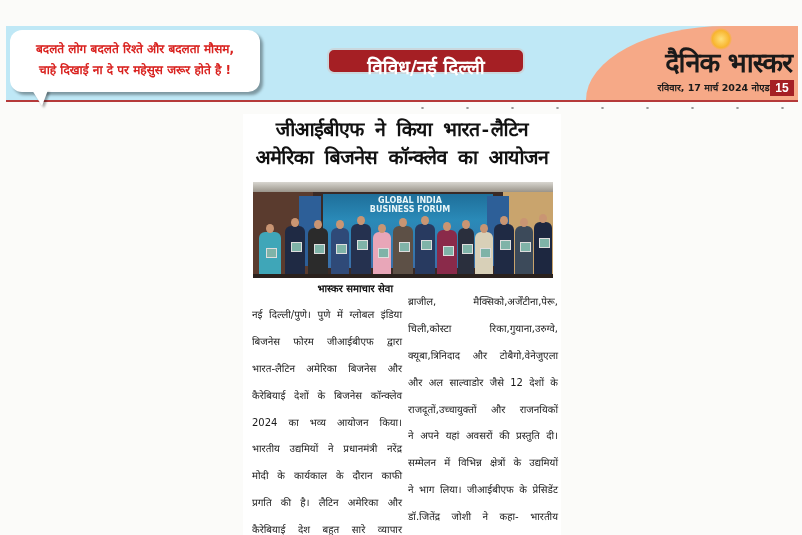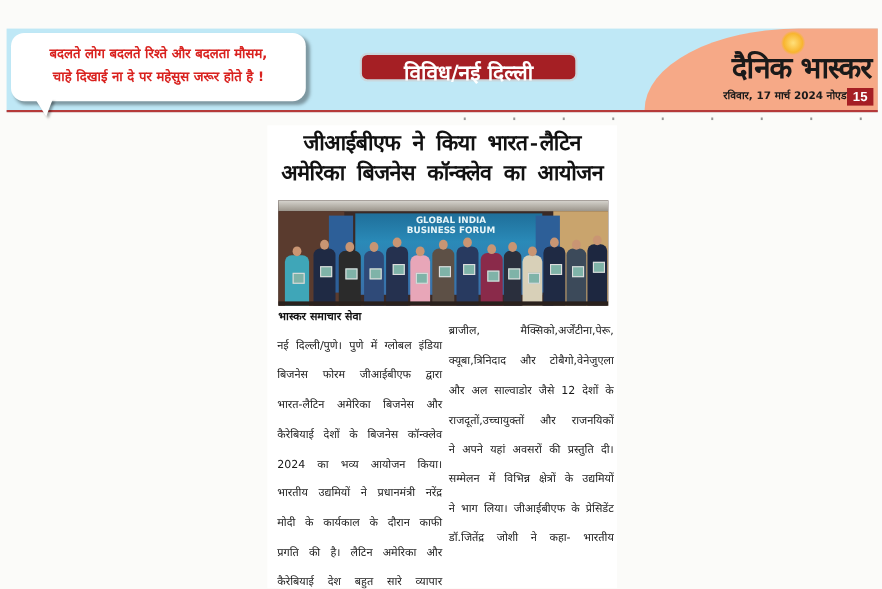--- a/index.html
+++ b/index.html
@@ -11,21 +11,20 @@
   
   .header {
     position:absolute; left:6px; top:26px; width:792px; height:74px;
     background:#bfe8f6;
     border-bottom:2px solid #b53a3a;
   }
   .bubble {
     position:absolute; left:4px; top:4px; width:250px; height:62px;
     background:#ffffff; border-radius:12px;
     box-shadow:3px 3px 3px rgba(0,0,0,0.35);
-    padding-left:18px;
   }
   .bubble-tail {
     position:absolute; left:22px; top:60px; width:0; height:0;
     border-left:10px solid transparent; border-right:6px solid transparent;
     border-top:16px solid #ffffff;
     filter:drop-shadow(2px 2px 1px rgba(0,0,0,0.35));
   }
   .bubble-line {
     display:block; text-align:center; color:#d9221f;
     font-family:"DejaVu Sans", sans-serif; font-weight:bold;
@@ -104,21 +103,21 @@
   .person::before {
     content:""; position:absolute; left:50%; top:-8px; width:8px; height:9px; margin-left:-4px;
     border-radius:50%; background:#c99573;
   }
   .person::after {
     content:""; position:absolute; left:50%; top:16px; width:9px; height:8px; margin-left:-4px;
     background:#7fb3a8; border:1px solid #ddd;
   }
   .photo .floor { position:absolute; left:0; bottom:0; width:100%; height:4px; background:#2a211d; }
   .byline {
-    position:absolute; left:10px; top:169px; width:140px; text-align:left;
+    position:absolute; left:10px; top:169px; width:140px; text-align:right;
     font-family:"DejaVu Sans", sans-serif; font-weight:bold; font-size:10px; line-height:12px; color:#111;
   }
   .col {
     position:absolute; width:150px;
     font-family:"DejaVu Sans", sans-serif; font-size:10px; line-height:13.4px; color:#1a1a1a;
     text-align:justify; text-align-last:justify; white-space:pre-line;
   }
   .col-1 { left:9px; top:181px; }
   .col-2 { left:165px; top:168px; }
 </style>
@@ -197,20 +196,21 @@
     
     
     
     
     
     
   </div>
 
   <div class="col col-2">
     <div>ब्राजील, मैक्सिको,अर्जेंटीना,पेरू,</div>
+    <div>चिली,कोस्टा रिका,गुयाना,उरुग्वे,</div>
     <div>क्यूबा,त्रिनिदाद और टोबैगो,वेनेजुएला</div>
     <div>और अल साल्वाडोर जैसे 12 देशों के</div>
     <div>राजदूतों,उच्चायुक्तों और राजनयिकों</div>
     <div>ने अपने यहां अवसरों की प्रस्तुति दी।</div>
     <div>सम्मेलन में विभिन्न क्षेत्रों के उद्यमियों</div>
     <div>ने भाग लिया। जीआईबीएफ के प्रेसिडेंट</div>
     <div>डॉ.जितेंद्र जोशी ने कहा- भारतीय</div>
     
     
     

